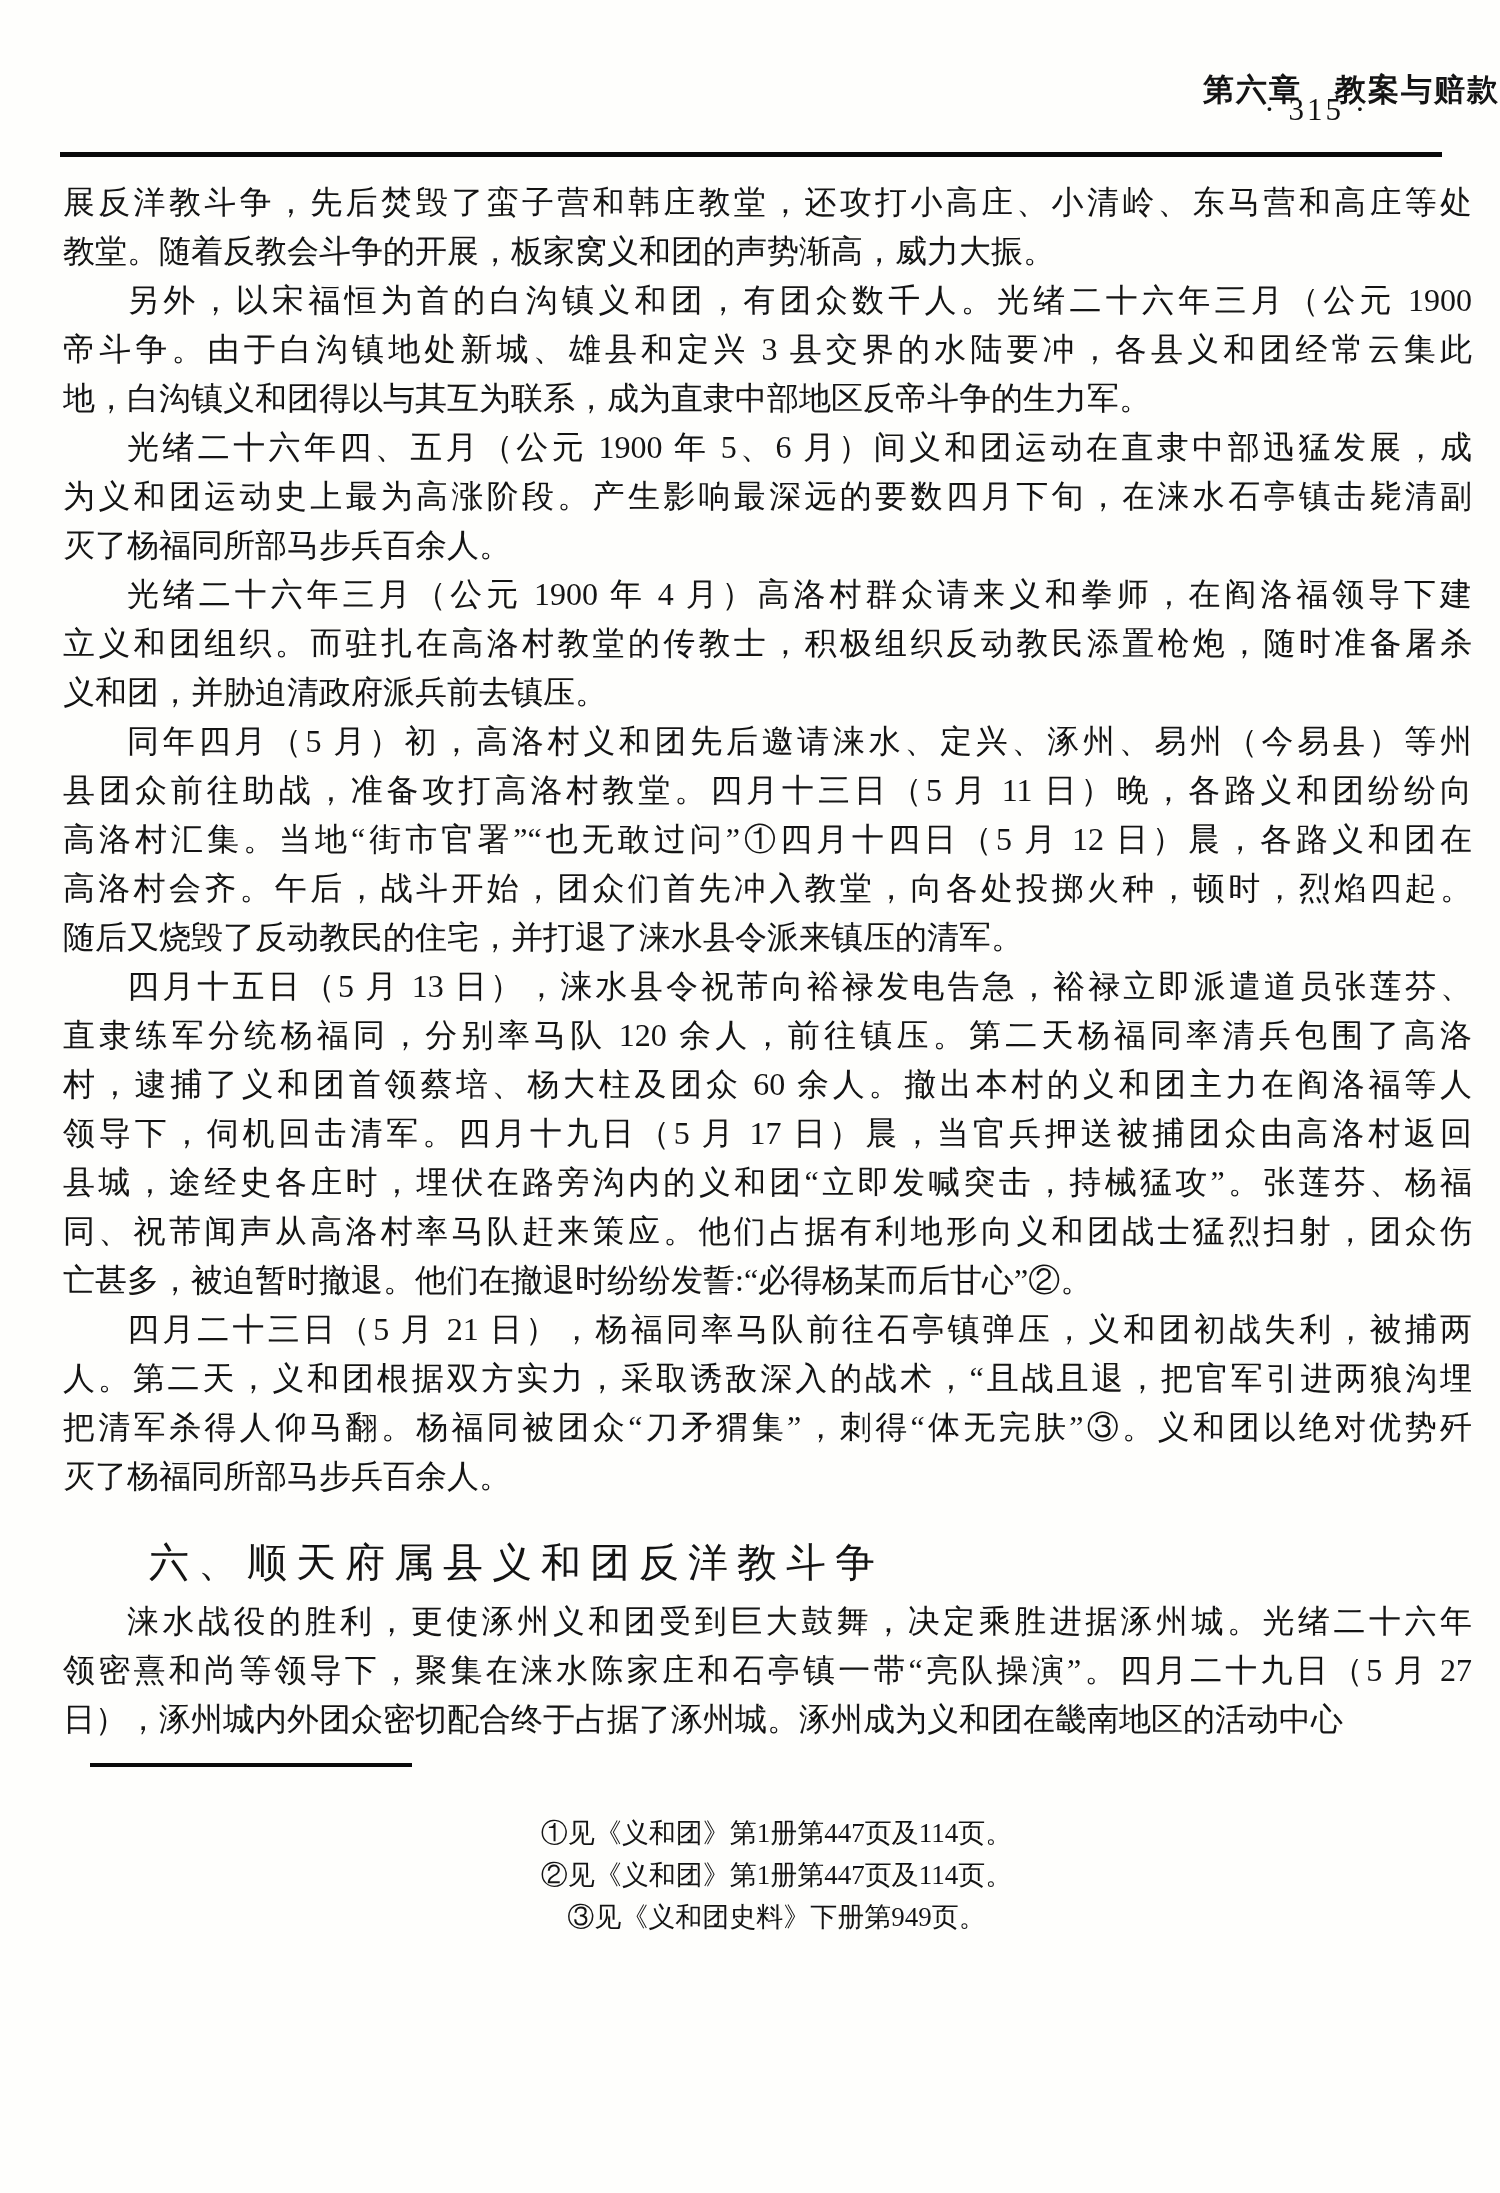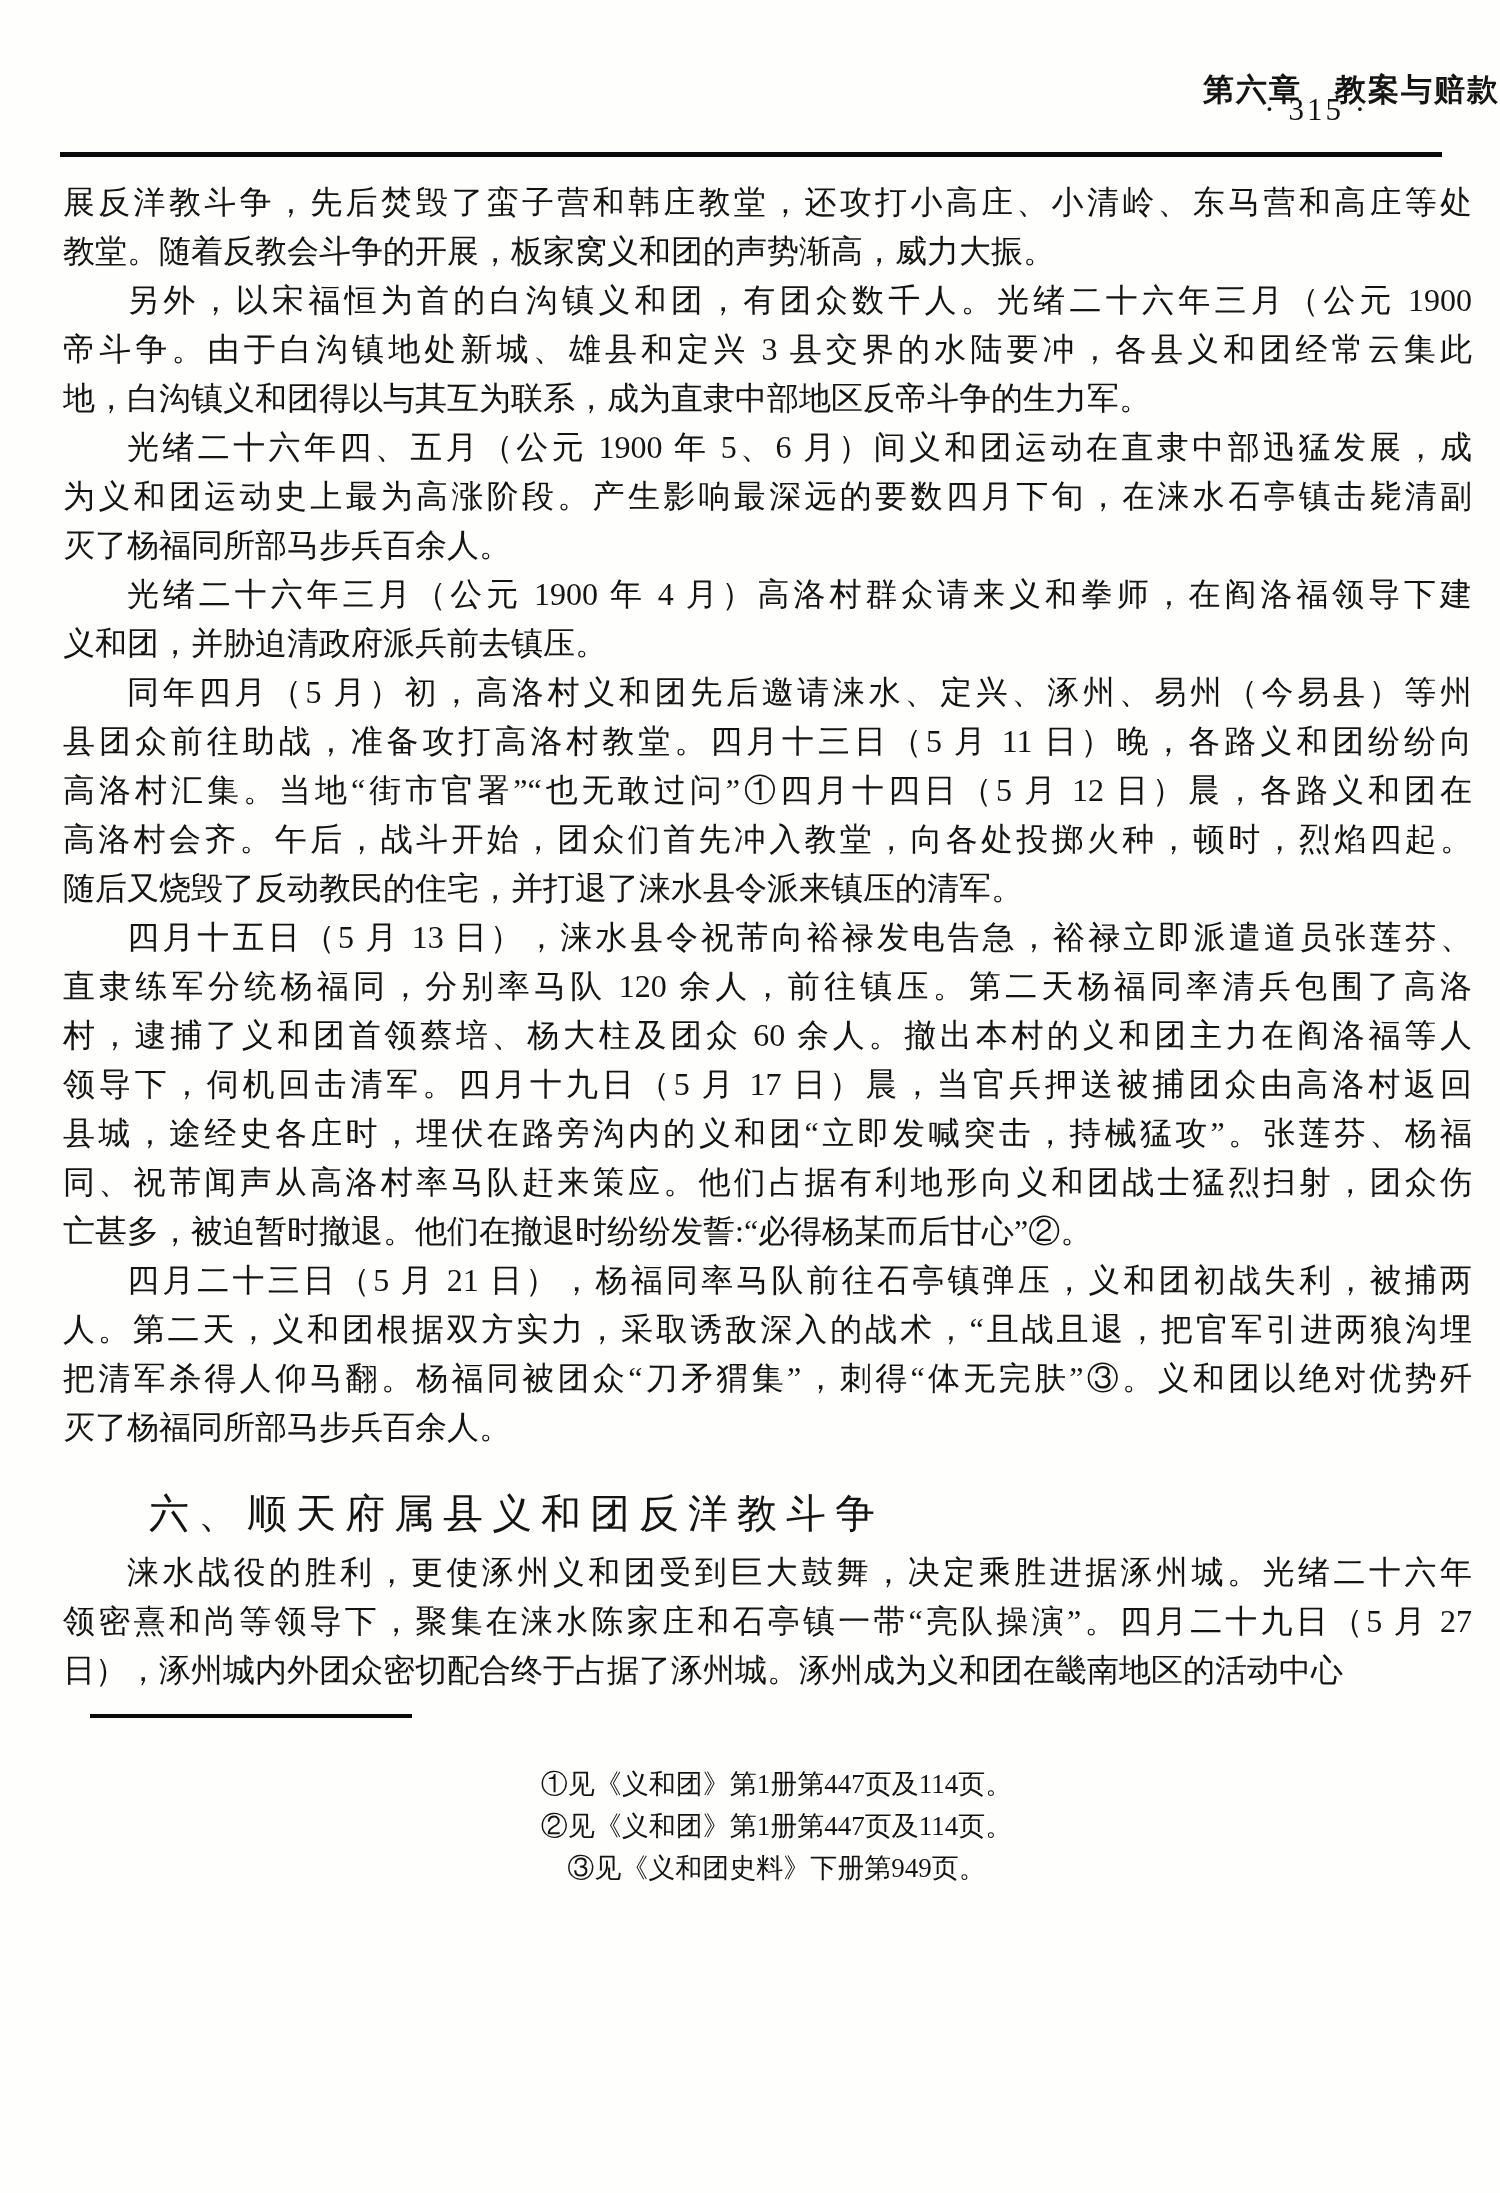--- a/index.html
+++ b/index.html
@@ -76,20 +76,21 @@
   <main class="textbody">
       <div class="line">展反洋教斗争，先后焚毁了蛮子营和韩庄教堂，还攻打小高庄、小清岭、东马营和高庄等处</div>
       <div class="line last">教堂。随着反教会斗争的开展，板家窝义和团的声势渐高，威力大振。</div>
       <div class="line indent">另外，以宋福恒为首的白沟镇义和团，有团众数千人。光绪二十六年三月（公元 1900</div>
       <div class="line">帝斗争。由于白沟镇地处新城、雄县和定兴 3 县交界的水陆要冲，各县义和团经常云集此</div>
       <div class="line last">地，白沟镇义和团得以与其互为联系，成为直隶中部地区反帝斗争的生力军。</div>
       <div class="line indent">光绪二十六年四、五月（公元 1900 年 5、6 月）间义和团运动在直隶中部迅猛发展，成</div>
       <div class="line">为义和团运动史上最为高涨阶段。产生影响最深远的要数四月下旬，在涞水石亭镇击毙清副</div>
       <div class="line last">灭了杨福同所部马步兵百余人。</div>
       <div class="line indent">光绪二十六年三月（公元 1900 年 4 月）高洛村群众请来义和拳师，在阎洛福领导下建</div>
+      <div class="line">立义和团组织。而驻扎在高洛村教堂的传教士，积极组织反动教民添置枪炮，随时准备屠杀</div>
       <div class="line last">义和团，并胁迫清政府派兵前去镇压。</div>
       <div class="line indent">同年四月（5 月）初，高洛村义和团先后邀请涞水、定兴、涿州、易州（今易县）等州</div>
       <div class="line">县团众前往助战，准备攻打高洛村教堂。四月十三日（5 月 11 日）晚，各路义和团纷纷向</div>
       <div class="line">高洛村汇集。当地“街市官署”“也无敢过问”①四月十四日（5 月 12 日）晨，各路义和团在</div>
       <div class="line">高洛村会齐。午后，战斗开始，团众们首先冲入教堂，向各处投掷火种，顿时，烈焰四起。</div>
       <div class="line last">随后又烧毁了反动教民的住宅，并打退了涞水县令派来镇压的清军。</div>
       <div class="line indent">四月十五日（5 月 13 日），涞水县令祝芾向裕禄发电告急，裕禄立即派遣道员张莲芬、</div>
       <div class="line">直隶练军分统杨福同，分别率马队 120 余人，前往镇压。第二天杨福同率清兵包围了高洛</div>
       <div class="line">村，逮捕了义和团首领蔡培、杨大柱及团众 60 余人。撤出本村的义和团主力在阎洛福等人</div>
       <div class="line">领导下，伺机回击清军。四月十九日（5 月 17 日）晨，当官兵押送被捕团众由高洛村返回</div>

